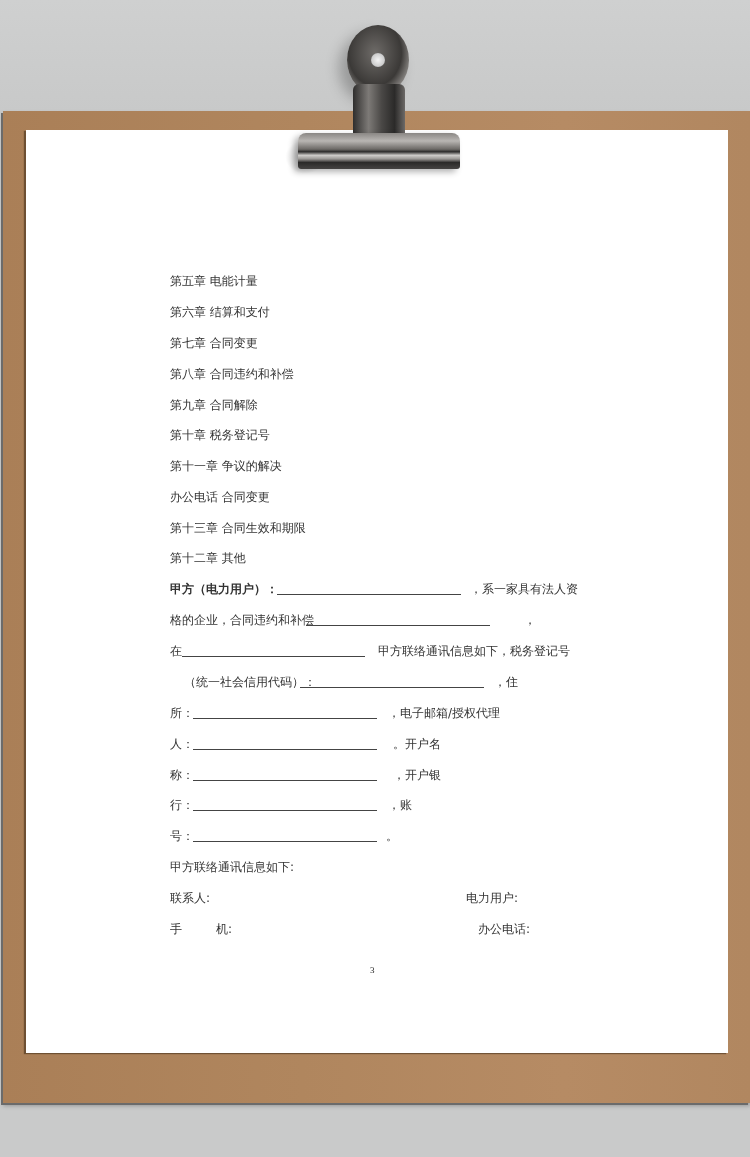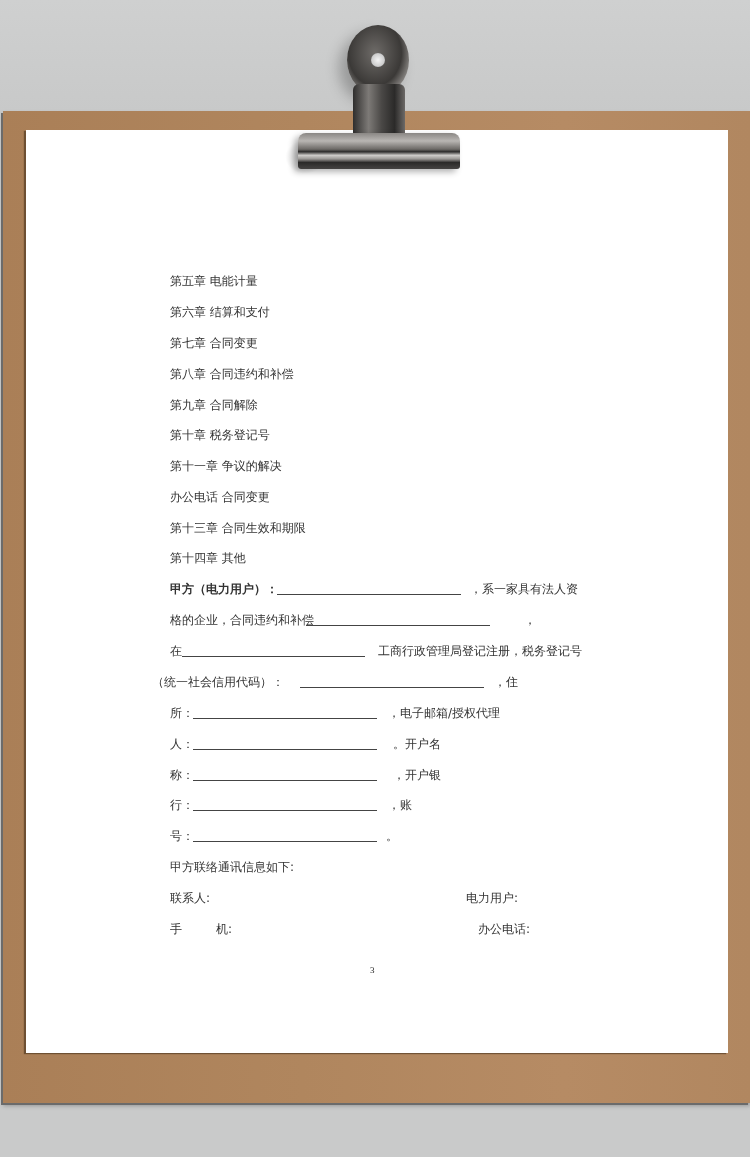--- a/index.html
+++ b/index.html
@@ -80,35 +80,35 @@
 
   <div class="line" style="top:273px"><span>第五章</span>&nbsp;<span>电能计量</span></div>
   <div class="line" style="top:304px"><span>第六章</span>&nbsp;<span>结算和支付</span></div>
   <div class="line" style="top:335px"><span>第七章</span>&nbsp;<span>合同变更</span></div>
   <div class="line" style="top:366px"><span>第八章</span>&nbsp;<span>合同违约和补偿</span></div>
   <div class="line" style="top:397px"><span>第九章</span>&nbsp;<span>合同解除</span></div>
   <div class="line" style="top:427px"><span>第十章</span>&nbsp;<span>税务登记号</span></div>
   <div class="line" style="top:458px"><span>第十一章</span>&nbsp;<span>争议的解决</span></div>
   <div class="line" style="top:489px"><span>办公电话</span>&nbsp;<span>合同变更</span></div>
   <div class="line" style="top:520px"><span>第十三章</span>&nbsp;<span>合同生效和期限</span></div>
-  <div class="line" style="top:550px"><span>第十四章</span>&nbsp;<span>其他</span></div>
+  <div class="line" style="top:550px"><span>第十二章</span>&nbsp;<span>其他</span></div>
 
   <div class="abs bold" style="left:170px; top:581px">甲方（电力用户）：</div>
   <div class="uline" style="left:277px; width:184px; top:594px"></div>
   <div class="abs" style="left:470px; top:581px">，系一家具有法人资</div>
 
   <div class="abs" style="left:170px; top:612px">格的企业，合同违约和补偿</div>
   <div class="uline" style="left:306px; width:184px; top:625px"></div>
   <div class="abs" style="left:524px; top:612px">，</div>
 
   <div class="abs" style="left:170px; top:643px">在</div>
   <div class="uline" style="left:182px; width:183px; top:656px"></div>
-  <div class="abs" style="left:378px; top:643px">工商行政管理局登记注册，税务登记号</div>
+  <div class="abs" style="left:378px; top:643px">甲方联络通讯信息如下，税务登记号</div>
 
-  <div class="abs" style="left:152px; top:674px">（统一社会信用代码）：</div>
+  <div class="abs" style="left:184px; top:674px">（统一社会信用代码）：</div>
   <div class="uline" style="left:300px; width:184px; top:687px"></div>
   <div class="abs" style="left:494px; top:674px">，住</div>
 
   <div class="abs" style="left:170px; top:705px">所：</div>
   <div class="uline" style="left:193px; width:184px; top:718px"></div>
   <div class="abs" style="left:388px; top:705px">，电子邮箱/授权代理</div>
 
   <div class="abs" style="left:170px; top:736px">人：</div>
   <div class="uline" style="left:193px; width:184px; top:749px"></div>
   <div class="abs" style="left:393px; top:736px">。开户名</div>

